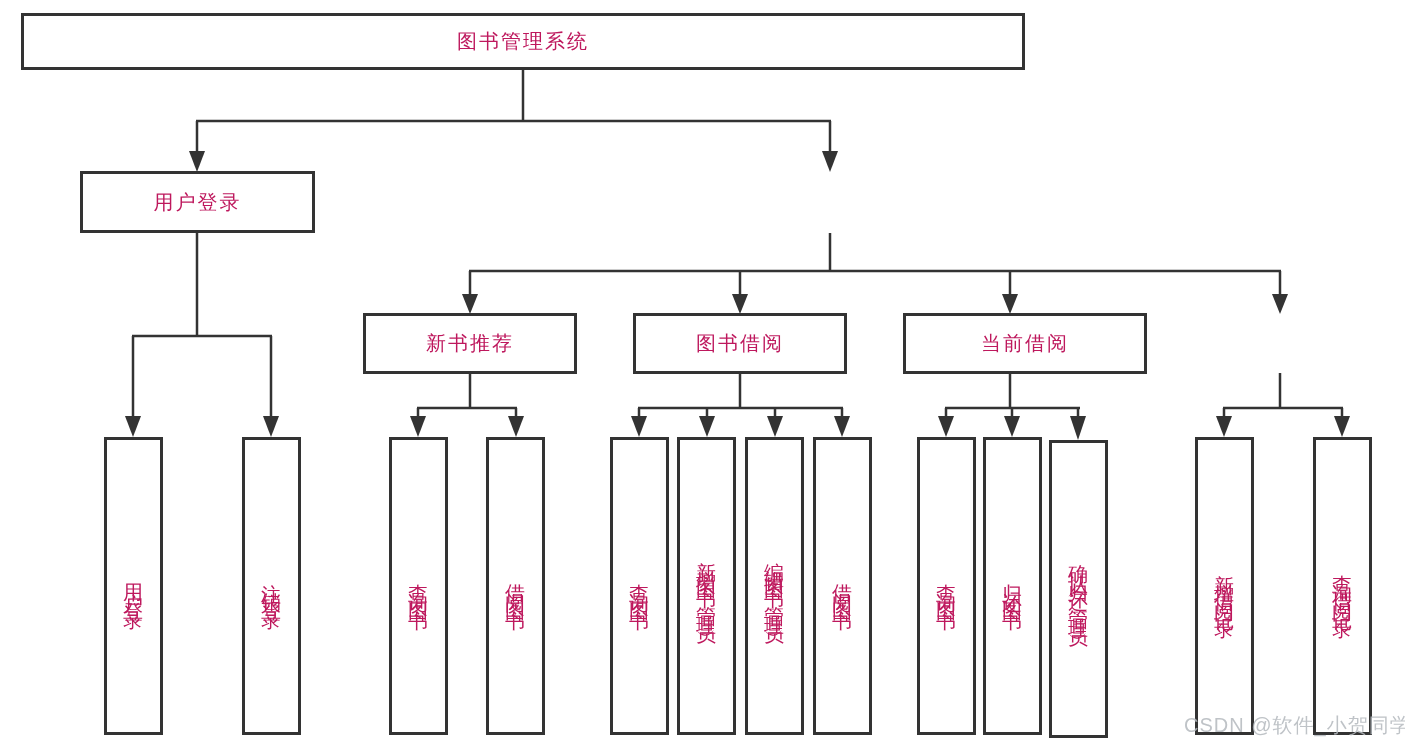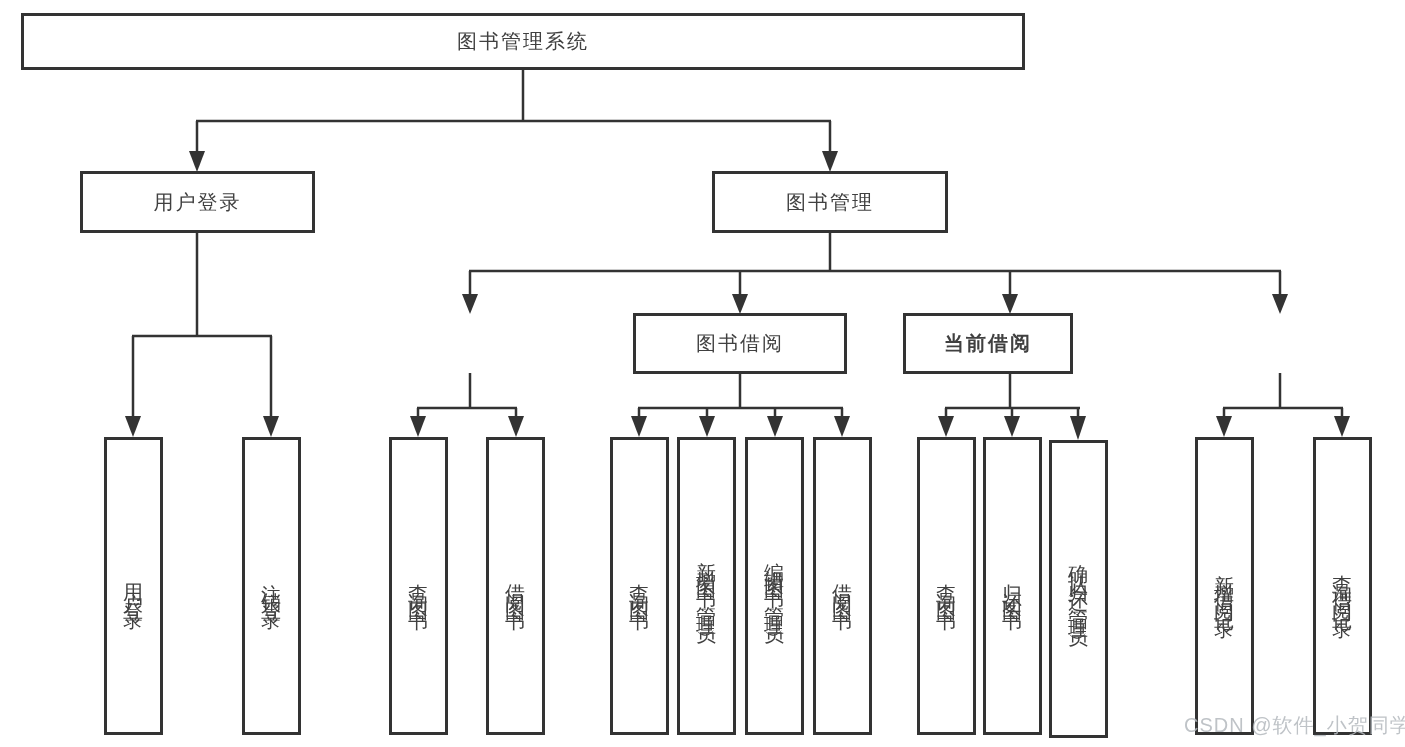--- a/index.html
+++ b/index.html
@@ -19,21 +19,21 @@
   svg.connectors line { stroke:#333333; stroke-width:2.5; }
   svg.connectors polygon { fill:#333333; }
   .box {
     position: absolute;
     box-sizing: border-box;
     border: 3px solid #333333;
     background: #ffffff;
     display: flex;
     align-items: center;
     justify-content: center;
-    color: #404040;
+    color: #be185d;
   }
   .hbox { font-size: 20px; letter-spacing: 2px; }
   .vbox { width: 59px; height: 298px; top: 437px; }
   .vbox .vtext {
     writing-mode: vertical-rl;
     text-orientation: mixed;
     font-size: 20px;
     letter-spacing: 9px;
     line-height: 1;
     white-space: nowrap;
@@ -117,28 +117,28 @@
     <polygon points="1334,416 1350,416 1342,437"></polygon>
   </svg>
 
   <div class="box hbox" style="left:21px; top:13px; width:1004px; height:57px;">
     <span>图书管理系统</span>
   </div>
 
   <div class="box hbox" style="left:80px; top:171px; width:235px; height:62px;">
     <span>用户登录</span>
   </div>
-  <div class="box hbox" style="left:712px; top:171px; width:236px; height:62px;">
-    <span>图书管理</span>
+
+  <div class="box hbox" style="left:363px; top:313px; width:214px; height:61px;">
+    <span>新书推荐</span>
   </div>
-
   <div class="box hbox" style="left:633px; top:313px; width:214px; height:61px;align-items:center;">
     <span>图书借阅</span>
   </div>
-  <div class="box hbox" style="left:903px; top:313px; width:170px; height:61px;font-weight:bold;">
+  <div class="box hbox" style="left:903px; top:313px; width:244px; height:61px;">
     <span>当前借阅</span>
   </div>
 
   <div class="box vbox" style="left:104px;">
     <span class="vtext">用户登录</span>
   </div>
   <div class="box vbox" style="left:242px;">
     <span class="vtext">注销登录</span>
   </div>
 

